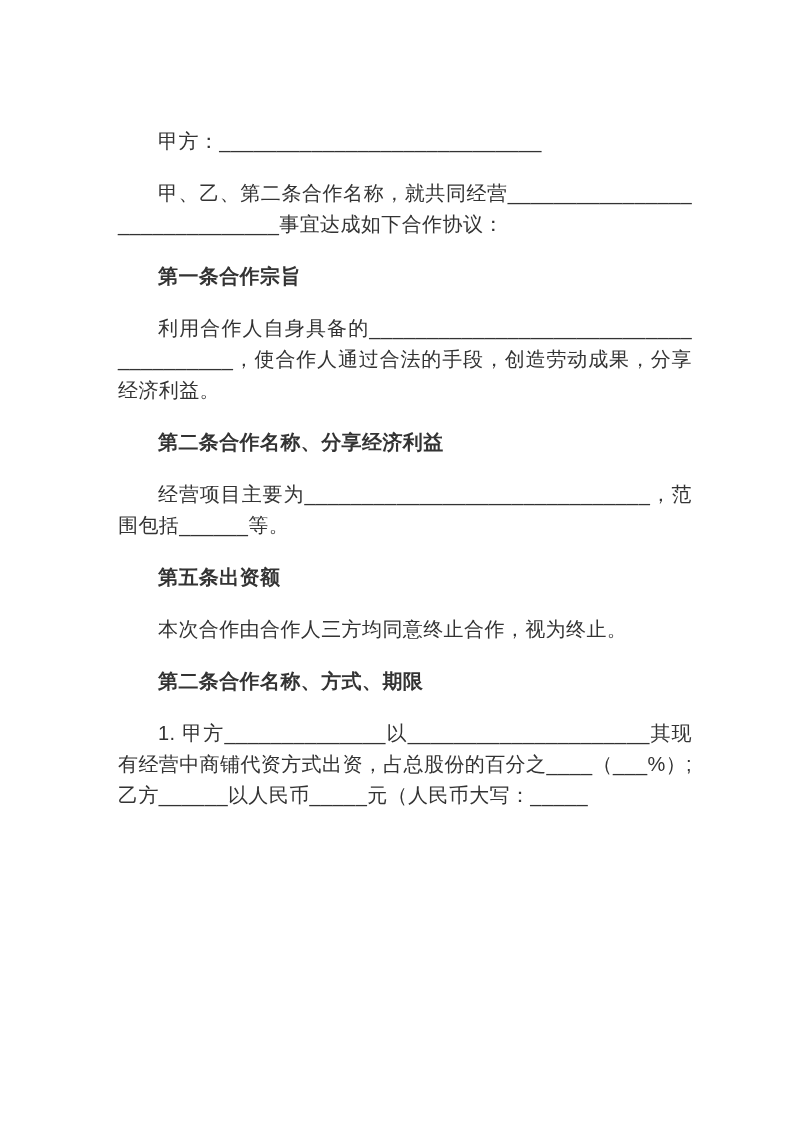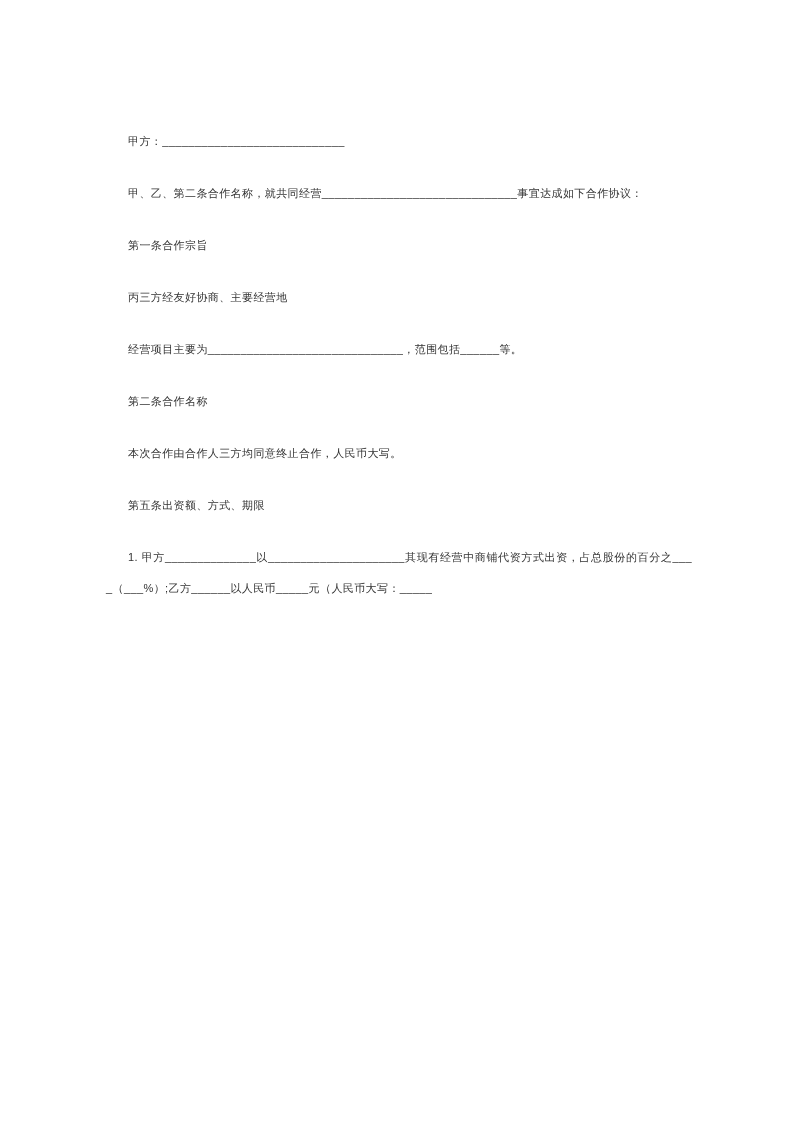--- a/index.html
+++ b/index.html
@@ -15,39 +15,40 @@
   }
   .page {
     box-sizing: border-box;
     width: 793px;
     height: 1122px;
     background: #ffffff;
     padding: 126px 101px 40px 106px;
     color: #333333;
   }
   .para {
-    margin: 0 0 21px 0;
-    font-size: 11px;
+    margin: 0 0 21px 12px;
+    font-size: 20px;
     line-height: 31px;
     text-indent: 2em;
     text-align: justify;
     letter-spacing: 0.4px;
     word-break: break-all;
     overflow-wrap: anywhere;
   }
   .heading {
-    font-weight: normal;
+    font-weight: bold;
   }
 </style>
 </head>
 <body>
 
 <div class="page">
   <p class="para">甲方：____________________________</p>
   <p class="para">甲、乙、第二条合作名称，就共同经营______________________________事宜达成如下合作协议：</p>
   <p class="para heading">第一条合作宗旨</p>
-  <p class="para heading">丙三方经友好协商、主要经营地</p>
+  <p class="para">利用合作人自身具备的______________________________________，使合作人通过合法的手段，创造劳动成果，分享经济利益。</p>
+  <p class="para heading">第二条合作名称、分享经济利益</p>
   <p class="para">经营项目主要为______________________________，范围包括______等。</p>
-  <p class="para heading">第二条合作名称</p>
-  <p class="para">本次合作由合作人三方均同意终止合作，人民币大写。</p>
-  <p class="para heading">第五条出资额、方式、期限</p>
+  <p class="para heading">第五条出资额</p>
+  <p class="para">本次合作由合作人三方均同意终止合作，视为终止。</p>
+  <p class="para heading">第二条合作名称、方式、期限</p>
   <p class="para">1. 甲方______________以_____________________其现有经营中商铺代资方式出资，占总股份的百分之____（___%）;乙方______以人民币_____元（人民币大写：_____</p>
 </div>
 
 </body></html>

